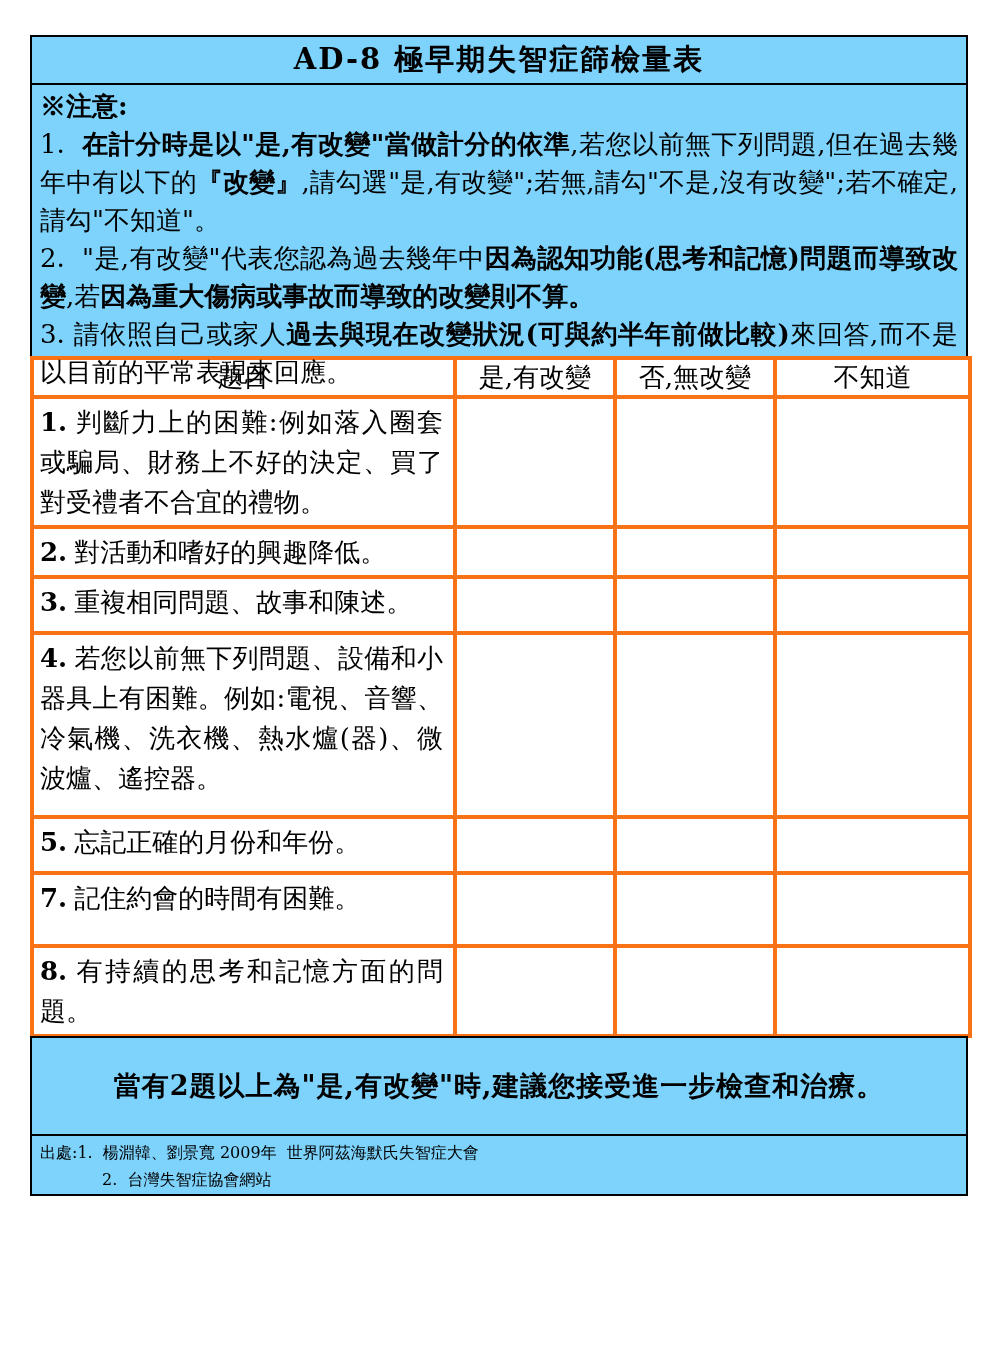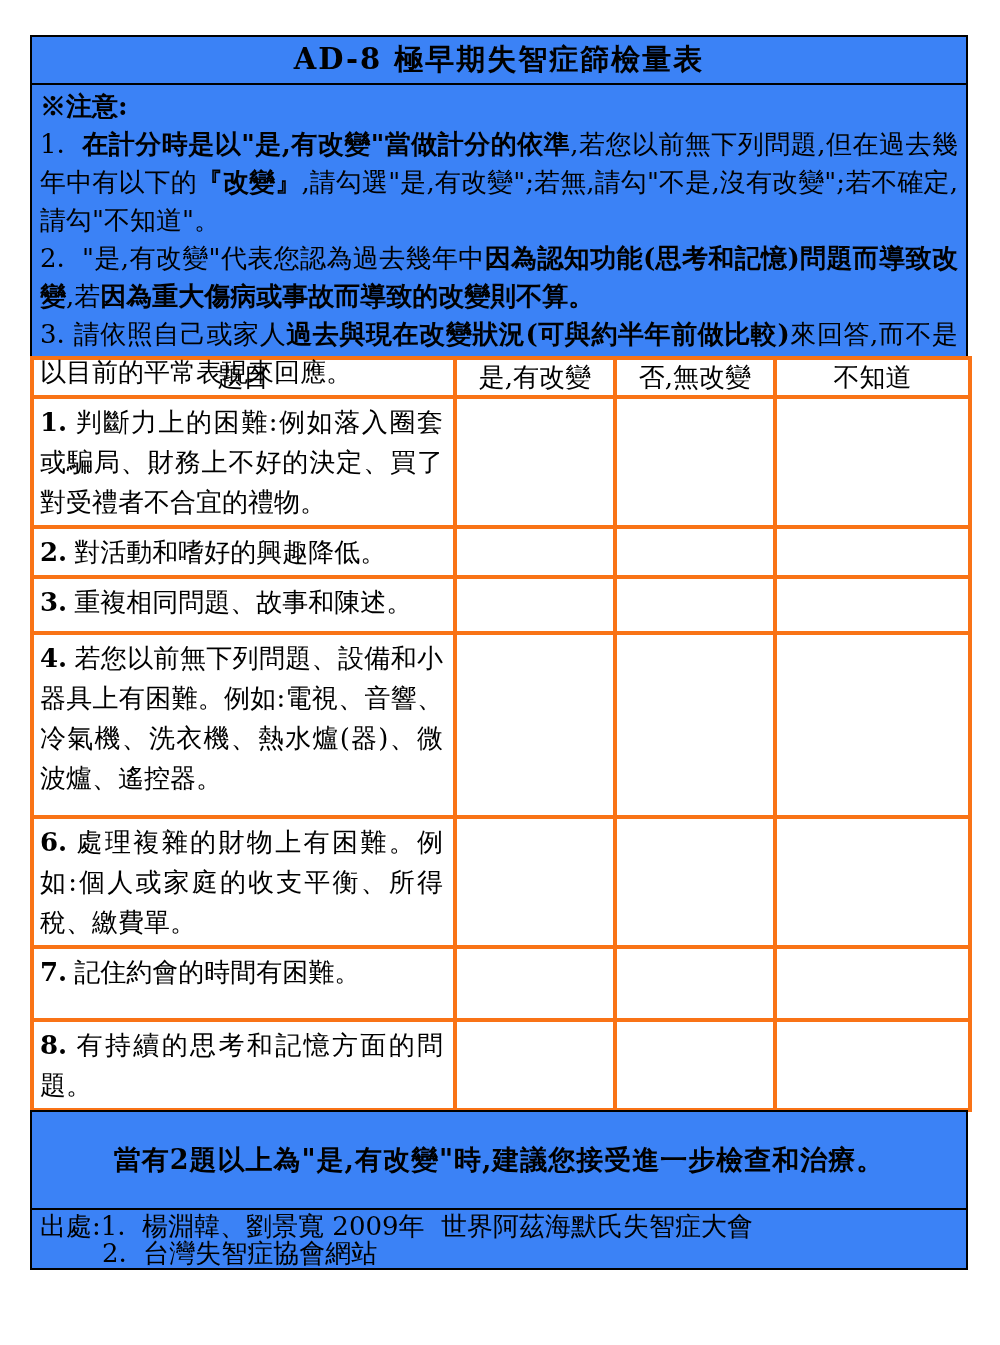--- a/index.html
+++ b/index.html
@@ -7,21 +7,21 @@
     margin: 0; padding: 0;
     width: 1000px; height: 1345px;
     background: #ffffff;
     color: #000000;
     font-family: "DejaVu Serif", "Liberation Serif", serif;
   }
   .doc { width: 938px; margin: 35px 0 0 30px; }
   .sec {
     border: 2px solid #000;
     margin-top: -2px;
-    background: #3b82f6;
+    background: #7dd3fc;
   }
   .sec.first { margin-top: 0; }
 
   
   .title-sec { height: 50px; display: flex; align-items: center; justify-content: center; }
   .title-sec h1 { margin: 0; font-size: 29px; font-weight: bold; letter-spacing: 2px; }
 
   
   .notes-sec { height: 275px; padding: 2px 8px; font-size: 26px; line-height: 38px; }
   .notice-label { font-weight: bold; }
@@ -59,21 +59,21 @@
   tr.r5 { height: 56px; }
   tr.r6 { height: 114px; }
   tr.r7 { height: 73px; }
   tr.r8 { height: 69px; padding-left: 32px; }
 
   
   .conclusion-sec { height: 100px; display: flex; align-items: center; justify-content: center; }
   .conclusion-sec p { margin: 0; font-size: 27px; font-weight: bold; letter-spacing: 1px; }
 
   
-  .source-sec { height: 62px; padding: 3px 8px; font-size: 26px; line-height: 27px; }
+  .source-sec { height: 62px; padding: 3px 8px; font-size: 16px; line-height: 27px; }
   .source-line { white-space: pre-wrap; }
   .source-line.second { padding-left: 62px; }
 </style>
 </head>
 <body>
 
 <div class="doc">
 
   <div class="sec first title-sec">
     <h1>AD-8 極早期失智症篩檢量表</h1>
@@ -121,22 +121,22 @@
           <td class="acell"></td>
           <td class="acell"></td>
           <td class="acell"></td>
         </tr>
         <tr class="qrow r4">
           <td class="qcell"><b class="qnum">4.</b><span>若您以前無下列問題、設備和小器具上有困難。例如:電視、音響、冷氣機、洗衣機、熱水爐(器)、微波爐、遙控器。</span></td>
           <td class="acell"></td>
           <td class="acell"></td>
           <td class="acell"></td>
         </tr>
-        <tr class="qrow r6">
-          <td class="qcell"><b class="qnum">6.</b><span>處理複雜的財物上有困難。例如:個人或家庭的收支平衡、所得稅、繳費單。</span></td>
+        <tr class="qrow r5">
+          <td class="qcell"><b class="qnum">5.</b><span>忘記正確的月份和年份。</span></td>
           <td class="acell"></td>
           <td class="acell"></td>
           <td class="acell"></td>
         </tr>
         <tr class="qrow r7">
           <td class="qcell"><b class="qnum">7.</b><span>記住約會的時間有困難。</span></td>
           <td class="acell"></td>
           <td class="acell"></td>
           <td class="acell"></td>
         </tr>

